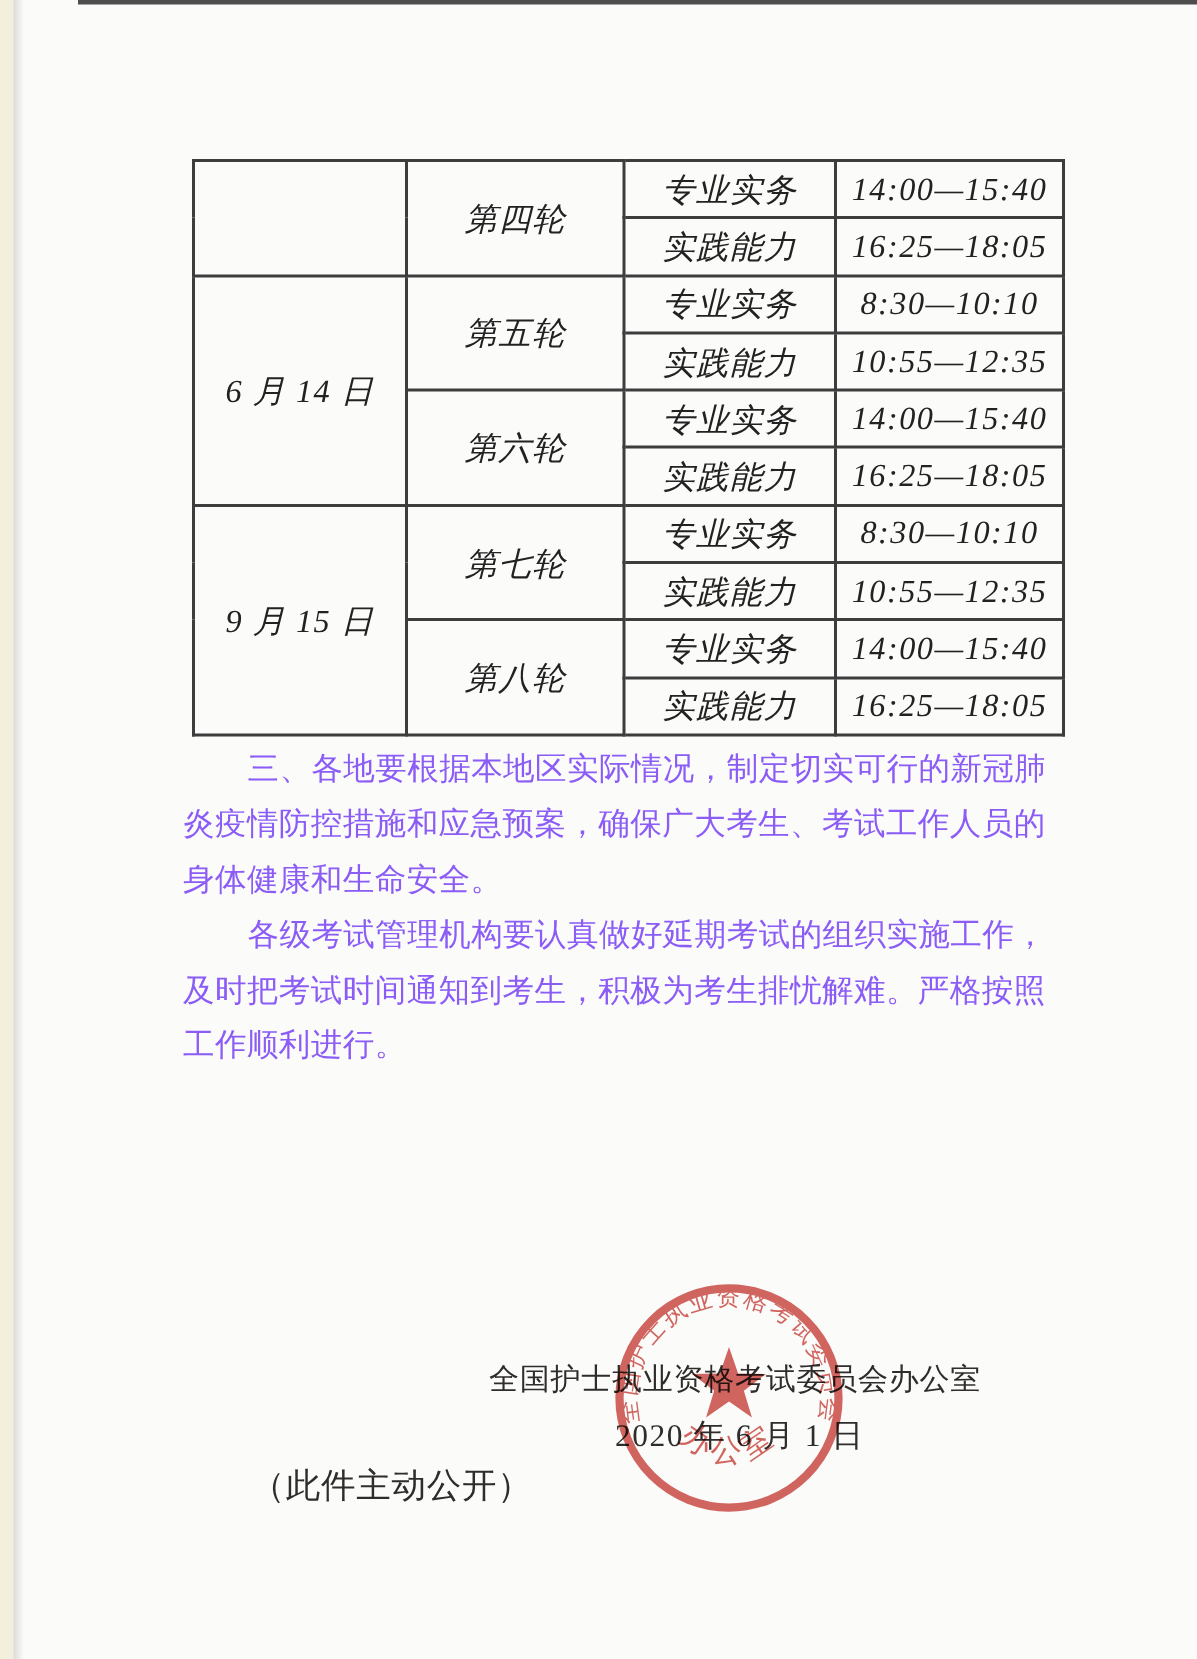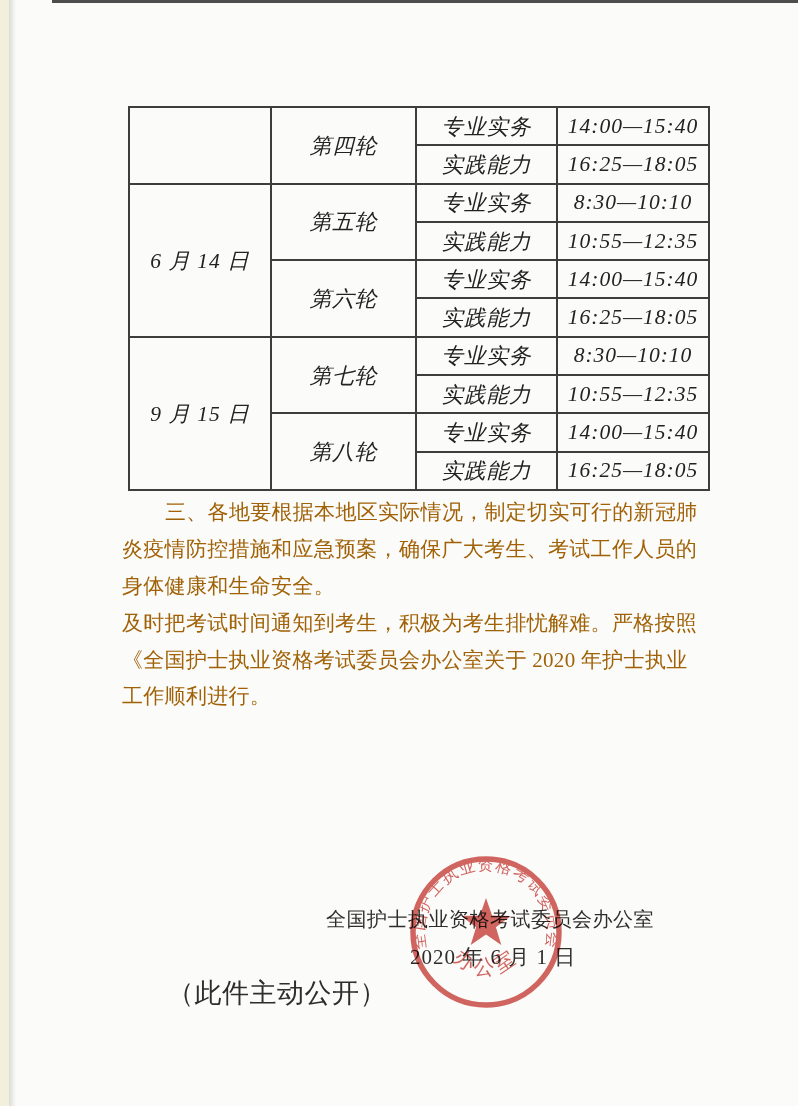--- a/index.html
+++ b/index.html
@@ -26,28 +26,28 @@
   }
   table.sched tr{height:38.3px;}
   col.c-date{width:142px;} col.c-round{width:145px;}
   col.c-subj{width:141px;} col.c-time{width:152px;}
   td.time{letter-spacing:0;font-size:22px;}
 
   
   .bodytext{position:absolute;left:122px;top:494px;width:578px;}
   .bodytext .line{
     height:36.9px;line-height:36.9px;font-size:21px;letter-spacing:.3px;
-    white-space:nowrap;color:#a16207;
+    white-space:nowrap;color:#8b5cf6;
   }
   .bodytext .indent{padding-left:43px;}
 
   
   .sig-org{position:absolute;left:326px;top:906px;font-size:20px;letter-spacing:.5px;white-space:nowrap;}
   .sig-date{position:absolute;left:410px;top:943px;font-size:21px;letter-spacing:1px;white-space:nowrap;}
-  .footer-note{position:absolute;left:167px;top:975px;font-size:27px;letter-spacing:.5px;white-space:nowrap;}
+  .footer-note{position:absolute;left:167px;top:975px;font-size:23px;letter-spacing:.5px;white-space:nowrap;}
 
   
   .seal{position:absolute;left:406px;top:852px;width:160px;height:160px;
     mix-blend-mode:multiply;opacity:.82;}
   .seal text{font-family:"Liberation Serif","DejaVu Serif",serif;}
 </style>
 </head>
 <body>
 
 <div>
@@ -112,22 +112,22 @@
         <td>实践能力</td>
         <td class="time">16:25—18:05</td>
       </tr>
     </tbody>
   </table>
 
   <div class="bodytext">
     <div class="line indent">三、各地要根据本地区实际情况，制定切实可行的新冠肺</div>
     <div class="line">炎疫情防控措施和应急预案，确保广大考生、考试工作人员的</div>
     <div class="line">身体健康和生命安全。</div>
+    <div class="line indent">各级考试管理机构要认真做好延期考试的组织实施工作，</div>
     <div class="line">及时把考试时间通知到考生，积极为考生排忧解难。严格按照</div>
-    <div class="line">《全国护士执业资格考试委员会办公室关于 2020 年护士执业</div>
     <div class="line">工作顺利进行。</div>
   </div>
 
   <div class="sig-org">全国护士执业资格考试委员会办公室</div>
   <div class="sig-date">2020 年 6 月 1 日</div>
   <div class="footer-note">（此件主动公开）</div>
 
   <svg class="seal" viewBox="0 0 160 160" aria-hidden="true">
     <defs>
       <path id="ringArc" d="M 20.1,96 A 62,62 0 1 1 139.9,96" fill="none"></path>

